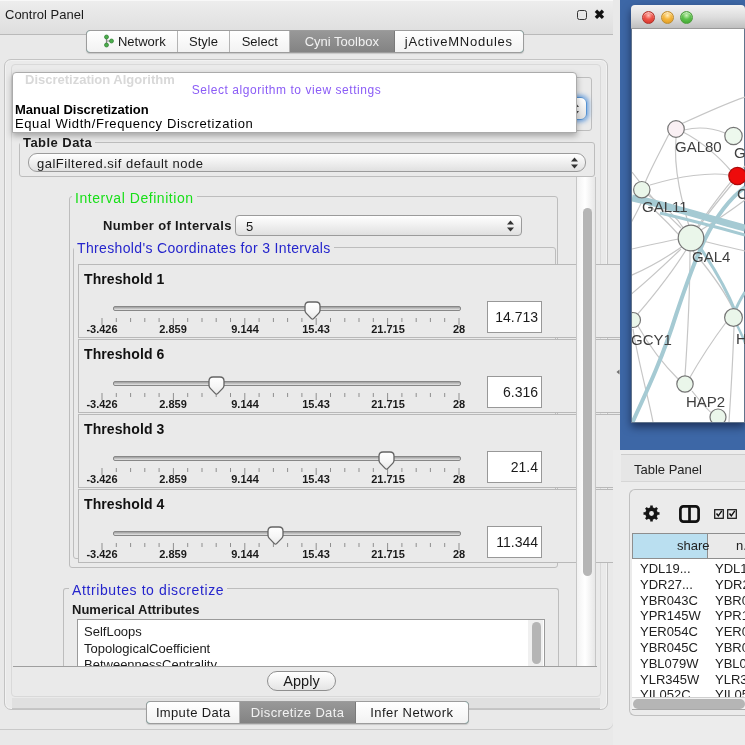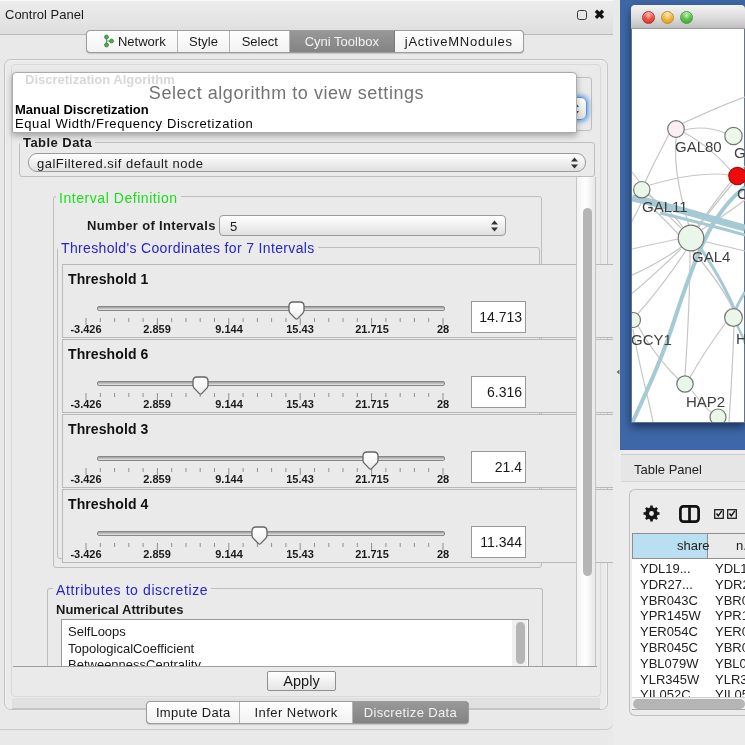--- a/index.html
+++ b/index.html
@@ -41,27 +41,27 @@
 .valbox { position:absolute; left:408px; top:36px; width:55px; height:32px; background:#ffffff; border:1px solid #989898; font-size:14px; text-align:right; line-height:30px; padding-right:3px; }
 
 
 #attrlist { position:absolute; left:61px; top:619px; width:468px; height:48px; background:#ffffff; border:1px solid #9a9a9a; font-size:13px; }
 #attrlist .it { position:absolute; left:6px; white-space:nowrap; }
 
 
 .sbthumb-v { position:absolute; background:#b5b5b5; border-radius:5px; }
 
 
-#applybtn { position:absolute; left:267px; top:671px; width:69px; height:20px; border:1px solid #8f8f8f; border-radius:2px; background:linear-gradient(#ffffff,#e4e4e4); font-size:14.5px; text-align:center; line-height:19px; }
+#applybtn { position:absolute; left:267px; top:671px; width:69px; height:20px; border:1px solid #8f8f8f; border-radius:10px; background:linear-gradient(#ffffff,#e4e4e4); font-size:14.5px; text-align:center; line-height:19px; }
 #bottabs { left:146px; top:701px; width:323px; height:23px; }
 
 
 #popup { position:absolute; left:12px; top:72px; width:565px; height:61px; background:#ffffff; border:1px solid #ababab; border-radius:4px 4px 0 0; box-shadow:0 3px 6px rgba(0,0,0,0.3); z-index:50; }
 #popup .ghost { position:absolute; left:12px; top:-1px; font-size:13px; font-weight:bold; color:#d8d8d8; }
-#popup .hint { position:absolute; left:0; right:16px; top:10px; text-align:center; font-size:18px; letter-spacing:0.55px; color:#737373; }
+#popup .hint { position:absolute; left:0; right:16px; top:10px; text-align:center; font-size:12px; letter-spacing:0.55px; color:#8b5cf6; }
 #popup .i1 { position:absolute; left:2px; top:29px; font-size:13px; font-weight:bold; color:#000; }
 #popup .i2 { position:absolute; left:2px; top:43px; font-size:13px; letter-spacing:0.6px; color:#000; }
 
 
 #bluebg { position:absolute; left:620px; top:0; width:125px; height:450px; background:#3d67a6; }
 #netwin { position:absolute; left:631px; top:5px; width:114px; height:418px; background:#ffffff; border:1px solid #62748c; border-radius:5px 5px 0 0; box-shadow:0 4px 8px rgba(0,0,20,0.5); }
 #nettitle { position:absolute; left:0; top:0; width:100%; height:24px; background:linear-gradient(#f3f3f3 0%,#dcdcdc 55%,#bfbfbf 100%); border-bottom:1px solid #9a9a9a; border-radius:4px 4px 0 0; }
 .tl { position:absolute; top:5.5px; width:13px; height:13px; border-radius:50%; box-shadow:inset 0 1px 1px rgba(255,255,255,0.6); }
 #tl-r { left:11px; background:radial-gradient(circle at 50% 30%, #ffc0b8 0%, #ef5449 42%, #d02c22 100%); border:0.5px solid #ad3029; }
 #tl-y { left:30px; background:radial-gradient(circle at 50% 30%, #ffeebe 0%, #f6b73c 42%, #d9941f 100%); border:0.5px solid #bd8d2f; }
@@ -114,37 +114,37 @@
   <div class="group" style="left:19px;top:142px;width:576px;height:35px;"></div>
   <div class="gtitle" style="left:20px;top:135px;font-weight:bold;font-size:13px;letter-spacing:0.45px;">Table Data</div>
   <div class="combo" style="left:28px;top:153px;width:558px;height:19px;border-radius:9px;">
     <span class="ctext" style="left:8px;letter-spacing:0.5px;">galFiltered.sif default node</span>
     <svg class="stepper" width="9" height="14" viewBox="0 0 9 14">
         <path d="M4.5,1.5 L8,5.5 L1,5.5 Z" fill="#333"></path>
         <path d="M4.5,12.5 L8,8.5 L1,8.5 Z" fill="#333"></path>
       </svg>
   </div>
 
-  <div class="abs" style="left:0;top:180px;width:613px;height:487px;overflow:hidden;padding-left:24px;">
+  <div class="abs" style="left:16px;top:180px;width:613px;height:487px;overflow:hidden;padding-left:24px;">
     <div class="abs" style="left:0;top:-180px;width:613px;height:760px;">
 
       <div class="group" style="left:53px;top:196px;width:489px;height:372px;"></div>
       <div class="gtitle" style="left:56px;top:190px;color:#18df18;letter-spacing:0.55px;">Interval Definition</div>
 
       <div class="abs" style="left:87px;top:218px;font-size:13px;font-weight:bold;letter-spacing:0.35px;">Number of Intervals</div>
       <div class="combo" style="left:219px;top:215px;width:287px;height:21px;">
         <span class="ctext">5</span>
         <svg class="stepper" width="9" height="14" viewBox="0 0 9 14">
             <path d="M4.5,1.5 L8,5.5 L1,5.5 Z" fill="#333"></path>
             <path d="M4.5,12.5 L8,8.5 L1,8.5 Z" fill="#333"></path>
           </svg>
       </div>
 
       <div class="group" style="left:57px;top:247px;width:483px;height:312px;"></div>
-      <div class="gtitle" style="left:58px;top:240px;color:#2525cc;letter-spacing:0.35px;">Threshold's Coordinates for 7 Intervals</div>
+      <div class="gtitle" style="left:58px;top:240px;color:#2525cc;letter-spacing:0.35px;">Threshold's Coordinates for 3 Intervals</div>
 
 <div class="thpanel" style="top:264px;">
   <div class="thtitle">Threshold 1</div>
   <div class="groove"></div>
   <svg style="left:0;top:0;position:absolute;" width="472" height="74" viewBox="0 0 472 74">
             <line x1="23.0" y1="53" x2="23.0" y2="60" stroke="#8f8f8f" stroke-width="1"></line>
             <line x1="37.3" y1="53" x2="37.3" y2="57" stroke="#8f8f8f" stroke-width="1"></line>
             <line x1="51.6" y1="53" x2="51.6" y2="57" stroke="#8f8f8f" stroke-width="1"></line>
             <line x1="65.8" y1="53" x2="65.8" y2="57" stroke="#8f8f8f" stroke-width="1"></line>
             <line x1="80.1" y1="53" x2="80.1" y2="57" stroke="#8f8f8f" stroke-width="1"></line>
@@ -354,22 +354,22 @@
 
   <div class="abs" style="left:13px;top:666px;width:584px;height:1px;background:#9f9f9f;"></div>
 
   <div class="abs" style="left:576px;top:177px;width:20px;height:489px;background:linear-gradient(90deg,#f2f2f2,#ffffff 45%,#e7e7e7);border-left:1px solid #c6c6c6;border-right:1px solid #c6c6c6;"></div>
   <div class="sbthumb-v" style="left:583px;top:208px;width:8.5px;height:368px;"></div>
 
   <div id="applybtn">Apply</div>
 
   <div class="tabbar" id="bottabs">
     <div class="tab" style="width:94px;letter-spacing:0.35px;">Impute Data</div>
+    <div class="tab dark" style="width:116px;letter-spacing:0.35px;">Discretize Data</div>
     <div class="tab" style="width:113px;letter-spacing:0.45px;">Infer Network</div>
-    <div class="tab dark" style="width:116px;letter-spacing:0.35px;">Discretize Data</div>
   </div>
 
   <div class="abs" style="left:616px;top:369px;width:4px;height:6px;">
       <svg width="4" height="6" style="display:block">
         <path d="M3.5,0.5 L0.5,3 L3.5,5.5 Z" fill="#6f6f6f"></path>
       </svg>
     </div>
 
   <div id="bluebg"></div>
   <div id="netwin"></div>

